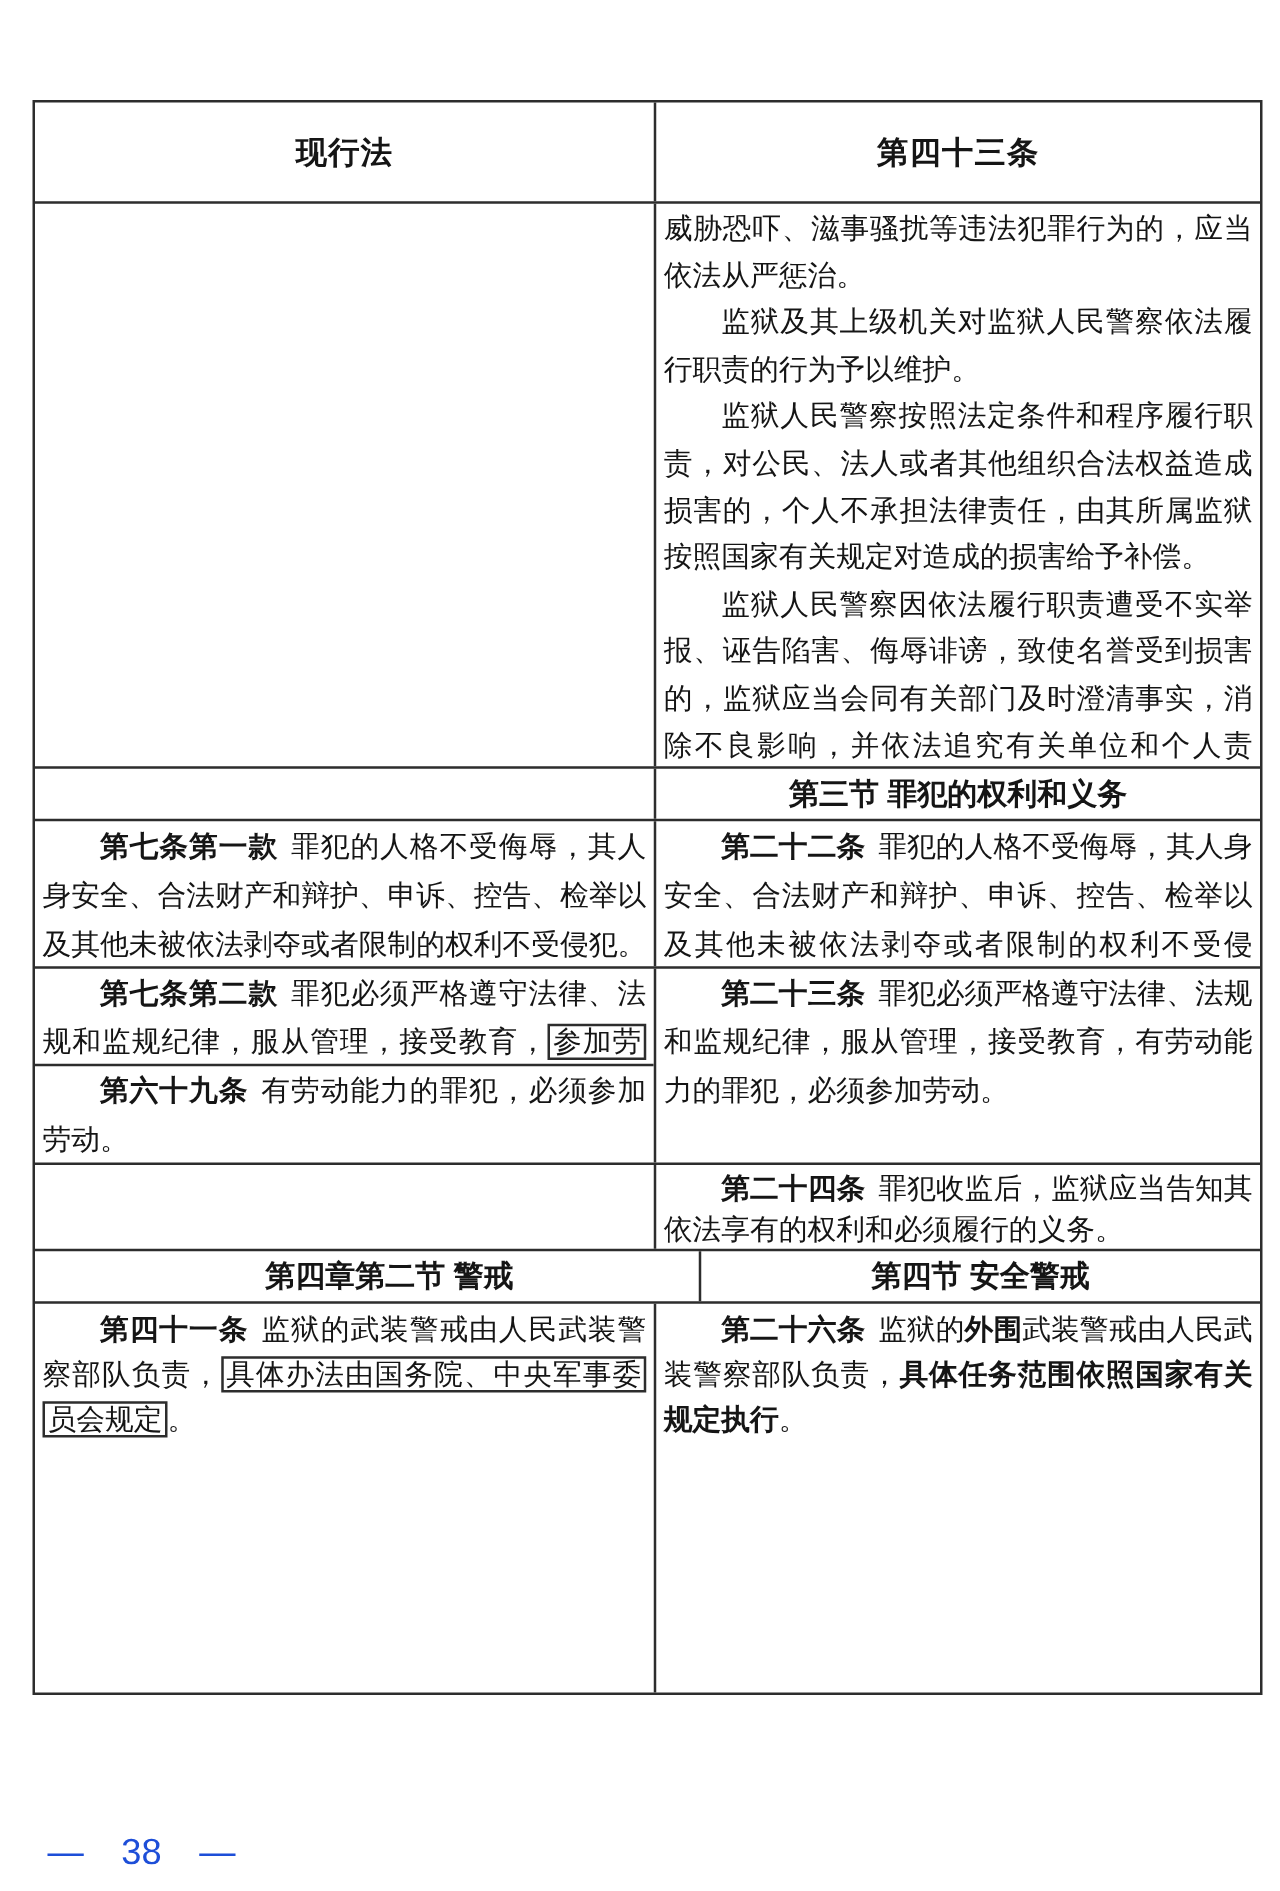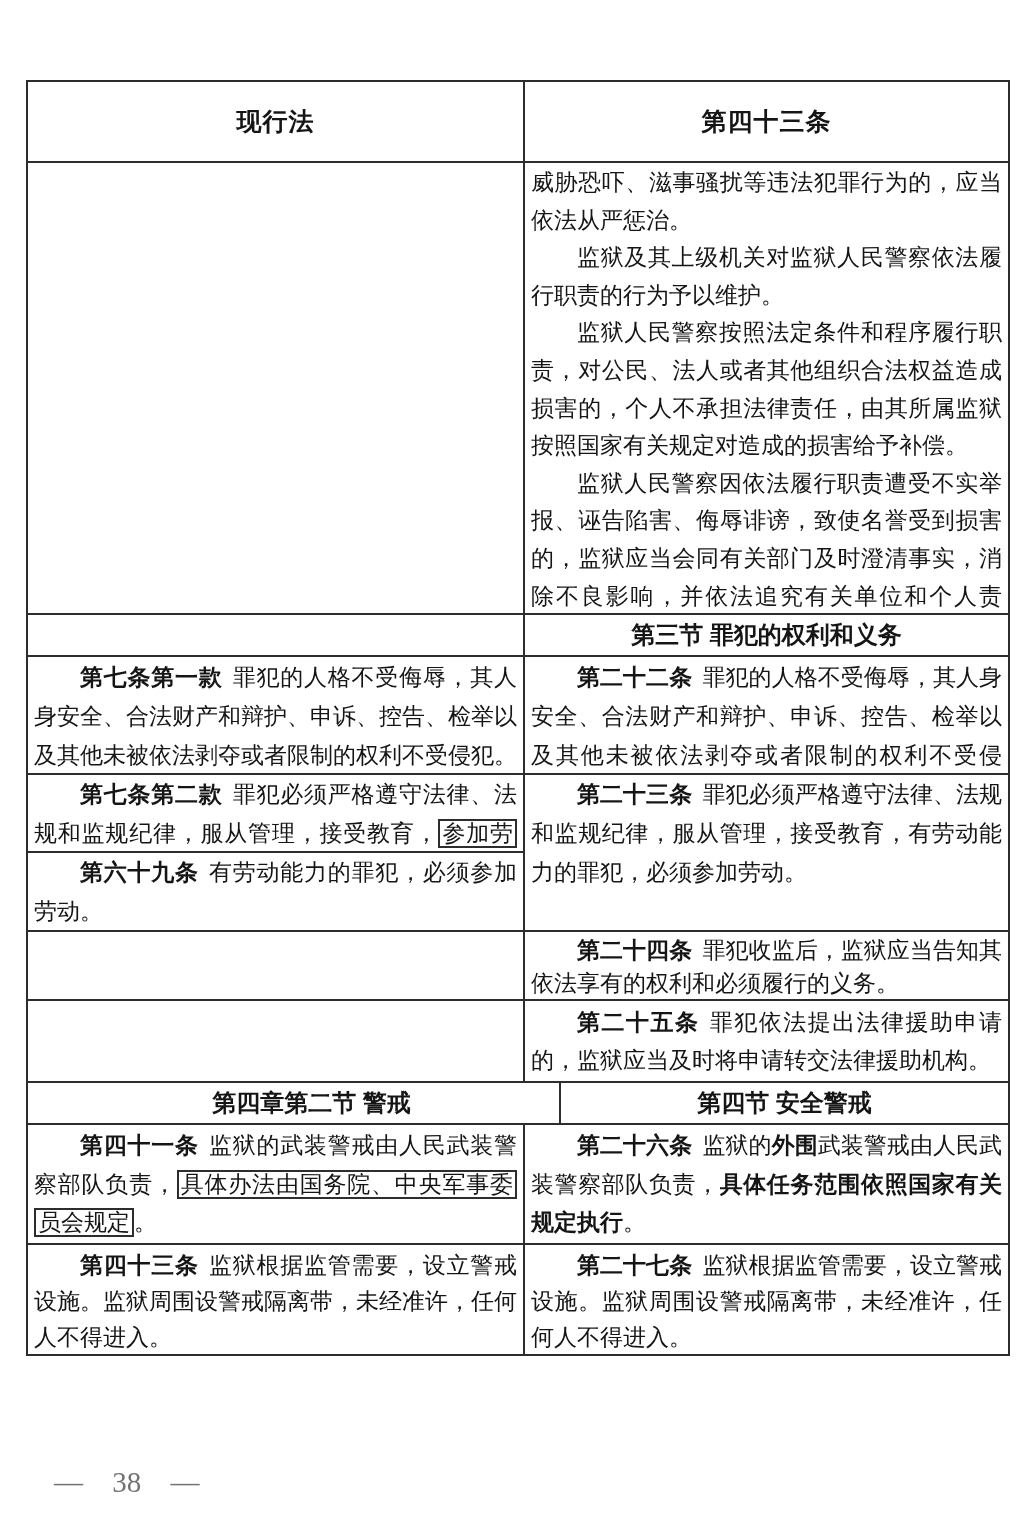--- a/index.html
+++ b/index.html
@@ -104,24 +104,23 @@
   }
   .col-title{
     font-size:25px;
     font-weight:700;
     letter-spacing:1px;
   }
   .footer{
     position:absolute;
     left:38px;top:1466px;
     font-size:29px;
-    font-family:Liberation Serif, serif;
-    color:#737373;
+    font-family:Liberation Sans, sans-serif;
+    color:#1d4ed8;
     word-spacing:22px;
-    margin-left:16px;
   }
 </style>
 </head>
 <body>
 
 <div class="page">
 
   <div class="law-table">
 
     <div class="t-row t-header">
@@ -173,51 +172,37 @@
       </div>
     </div>
 
     <div class="t-row r-e">
       <div class="cell left"></div>
       <div class="cell right">
         <p class="para"><span class="lead">第二十四条</span><span>罪犯收监后，监狱应当告知其依法享有的权利和必须履行的义务。</span></p>
       </div>
     </div>
 
-    <div class="t-row r-f">
-      <div class="cell left"></div>
-      <div class="cell right">
-        <p class="para"><span class="lead">第二十五条</span><span>罪犯依法提出法律援助申请的，监狱应当及时将申请转交法律援助机构。</span></p>
-      </div>
-    </div>
 
     <div class="t-row r-g">
       <div class="cell left center">
         <span class="hd">第四章第二节 警戒</span>
       </div>
       <div class="cell right center">
         <span class="hd">第四节 安全警戒</span>
       </div>
     </div>
 
     <div class="t-row r-h">
       <div class="cell left">
         <p class="para serif"><span class="lead">第四十一条</span><span>监狱的武装警戒由人民武装警察部队负责，</span><span class="boxed">具体办法由国务院、中央军事委员会规定</span><span>。</span></p>
       </div>
       <div class="cell right">
         <p class="para"><span class="lead">第二十六条</span><span>监狱的</span><span class="em">外围</span><span>武装警戒由人民武装警察部队负责，</span><span class="em">具体任务范围依照国家有关规定执行</span><span>。</span></p>
       </div>
     </div>
 
-    <div class="t-row r-i">
-      <div class="cell left">
-        <p class="para serif"><span class="lead">第四十三条</span><span>监狱根据监管需要，设立警戒设施。监狱周围设警戒隔离带，未经准许，任何人不得进入。</span></p>
-      </div>
-      <div class="cell right">
-        <p class="para"><span class="lead">第二十七条</span><span>监狱根据监管需要，设立警戒设施。监狱周围设警戒隔离带，未经准许，任何人不得进入。</span></p>
-      </div>
-    </div>
 
   </div>
 
   <div class="footer">— 38 —</div>
 
 </div>
 
 </body></html>

